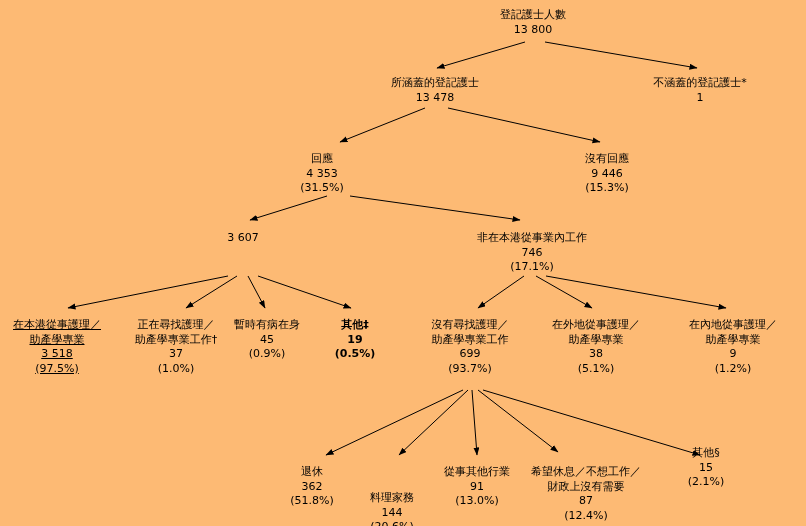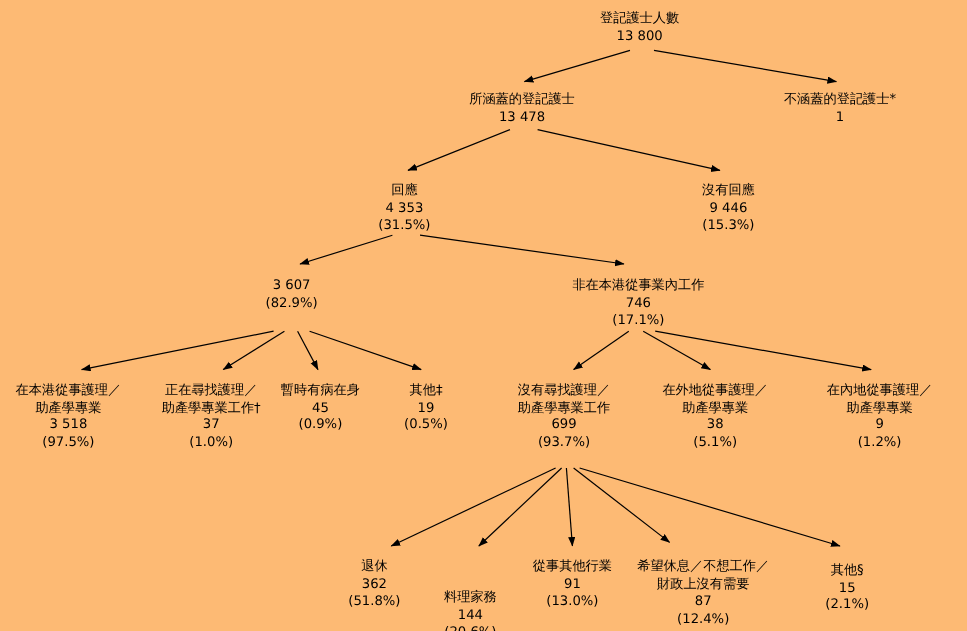--- a/index.html
+++ b/index.html
@@ -65,30 +65,30 @@
         <line x1="468" y1="390" x2="399" y2="455" marker-end="url(#arrow)"></line>
         <line x1="472" y1="390" x2="477" y2="455" marker-end="url(#arrow)"></line>
         <line x1="478" y1="390" x2="558" y2="452" marker-end="url(#arrow)"></line>
         <line x1="483" y1="390" x2="700" y2="455" marker-end="url(#arrow)"></line>
       </g>
   </svg>
   <div id="node-layer">
       <div class="node" style="left: 533px; top: 8px;"><span class="ln">登記護士人數</span><span class="ln">13 800</span></div>
       <div class="node" style="left: 435px; top: 76px;"><span class="ln">所涵蓋的登記護士</span><span class="ln">13 478</span></div>
       <div class="node" style="left: 700px; top: 76px;"><span class="ln">不涵蓋的登記護士*</span><span class="ln">1</span></div>
-      <div class="node" style="left: 337px; top: 152px;"><span class="ln">回應</span><span class="ln">4 353</span><span class="ln">(31.5%)</span></div>
+      <div class="node" style="left: 322px; top: 152px;"><span class="ln">回應</span><span class="ln">4 353</span><span class="ln">(31.5%)</span></div>
       <div class="node" style="left: 607px; top: 152px;"><span class="ln">沒有回應</span><span class="ln">9 446</span><span class="ln">(15.3%)</span></div>
-      <div class="node" style="left: 243px; top: 231px;"><span class="ln">3 607</span><span class="ln">(82.9%)</span></div>
+      <div class="node" style="left: 243px; top: 231px;"><span class="ln">3 607</span></div>
       <div class="node" style="left: 532px; top: 231px;"><span class="ln">非在本港從事業內工作</span><span class="ln">746</span><span class="ln">(17.1%)</span></div>
-      <div class="node" style="left: 57px; top: 318px;"><span class="ln">在本港從事護理／</span><span class="ln">助產學專業</span><span class="ln">3 518</span><span class="ln">(97.5%)</span></div>
+      <div class="node" style="left: 57px; top: 318px; text-decoration: underline;"><span class="ln">在本港從事護理／</span><span class="ln">助產學專業</span><span class="ln">3 518</span><span class="ln">(97.5%)</span></div>
       <div class="node" style="left: 176px; top: 318px;"><span class="ln">正在尋找護理／</span><span class="ln">助產學專業工作†</span><span class="ln">37</span><span class="ln">(1.0%)</span></div>
       <div class="node" style="left: 267px; top: 318px;"><span class="ln">暫時有病在身</span><span class="ln">45</span><span class="ln">(0.9%)</span></div>
-      <div class="node" style="left: 355px; top: 318px;"><span class="ln">其他‡</span><span class="ln">19</span><span class="ln">(0.5%)</span></div>
+      <div class="node" style="left: 355px; top: 318px; font-weight: bold;"><span class="ln">其他‡</span><span class="ln">19</span><span class="ln">(0.5%)</span></div>
       <div class="node" style="left: 470px; top: 318px;"><span class="ln">沒有尋找護理／</span><span class="ln">助產學專業工作</span><span class="ln">699</span><span class="ln">(93.7%)</span></div>
       <div class="node" style="left: 596px; top: 318px;"><span class="ln">在外地從事護理／</span><span class="ln">助產學專業</span><span class="ln">38</span><span class="ln">(5.1%)</span></div>
       <div class="node" style="left: 733px; top: 318px;"><span class="ln">在內地從事護理／</span><span class="ln">助產學專業</span><span class="ln">9</span><span class="ln">(1.2%)</span></div>
       <div class="node" style="left: 312px; top: 465px;"><span class="ln">退休</span><span class="ln">362</span><span class="ln">(51.8%)</span></div>
       <div class="node" style="left: 392px; top: 491px;"><span class="ln">料理家務</span><span class="ln">144</span><span class="ln">(20.6%)</span></div>
       <div class="node" style="left: 477px; top: 465px;"><span class="ln">從事其他行業</span><span class="ln">91</span><span class="ln">(13.0%)</span></div>
       <div class="node" style="left: 586px; top: 465px;"><span class="ln">希望休息／不想工作／</span><span class="ln">財政上沒有需要</span><span class="ln">87</span><span class="ln">(12.4%)</span></div>
-      <div class="node" style="left: 706px; top: 468px;"><span class="ln">其他§</span><span class="ln">15</span><span class="ln">(2.1%)</span></div>
+      <div class="node" style="left: 706px; top: 446px;"><span class="ln">其他§</span><span class="ln">15</span><span class="ln">(2.1%)</span></div>
     </div>
 </div>
 
 </body></html>

